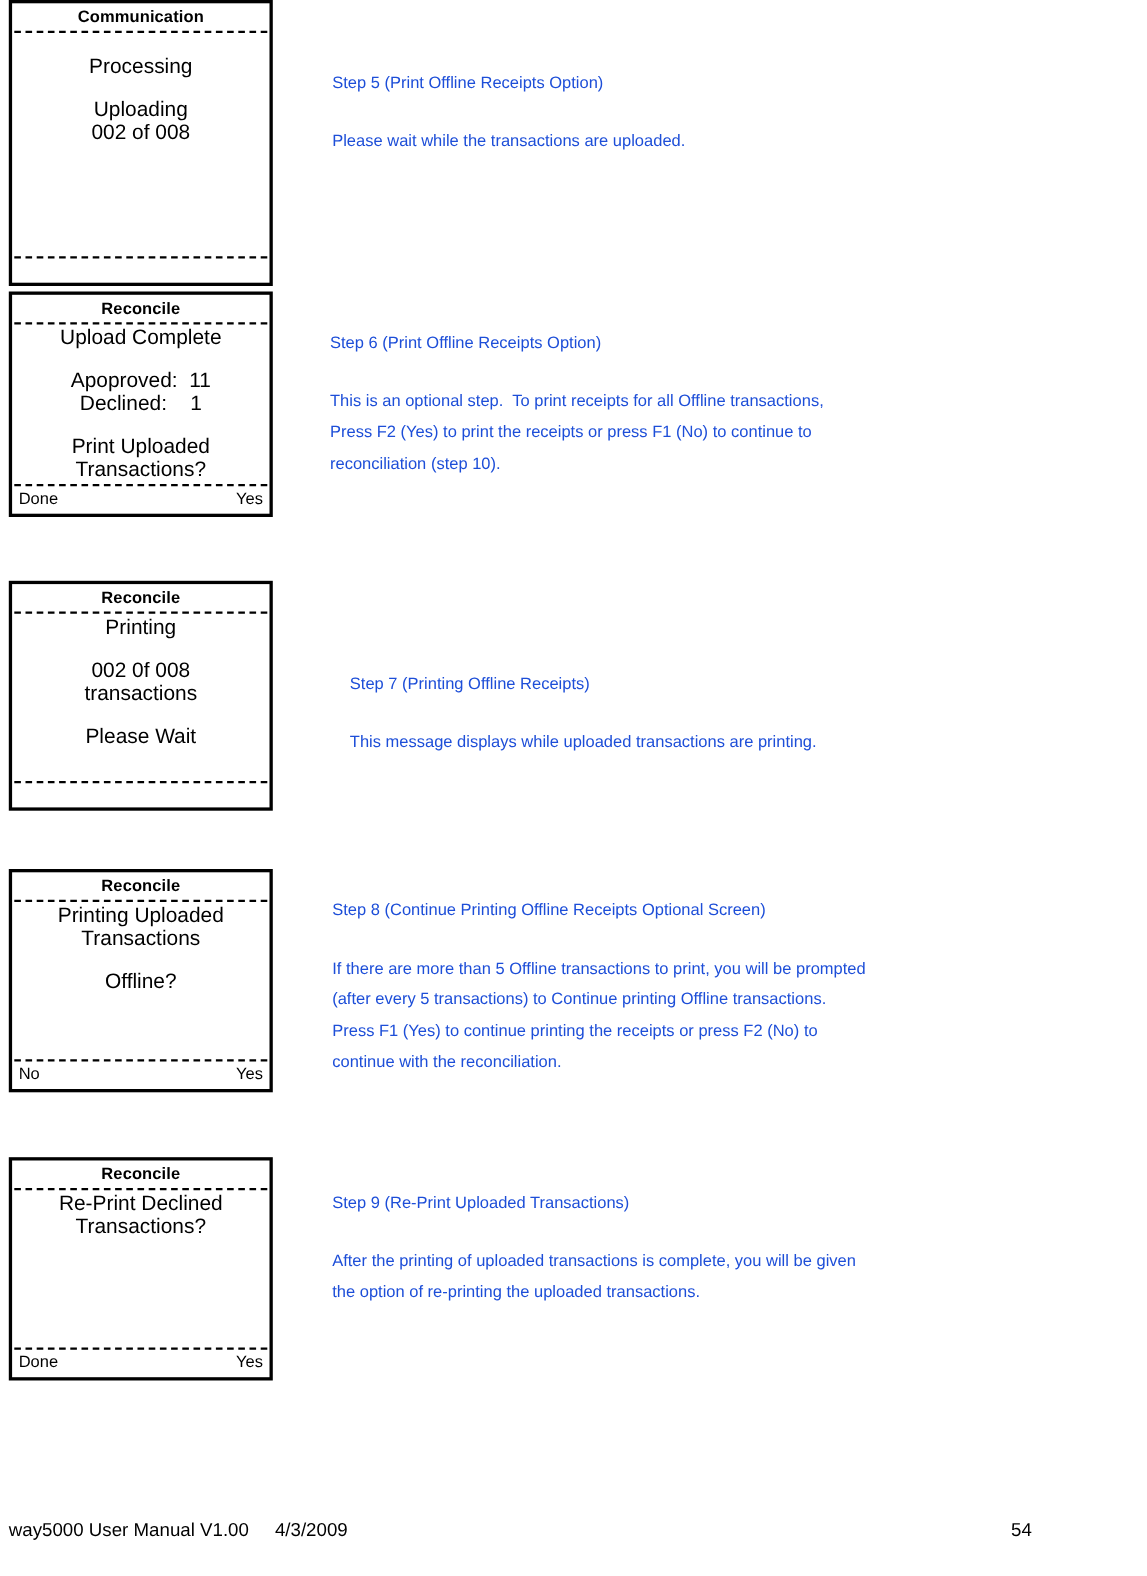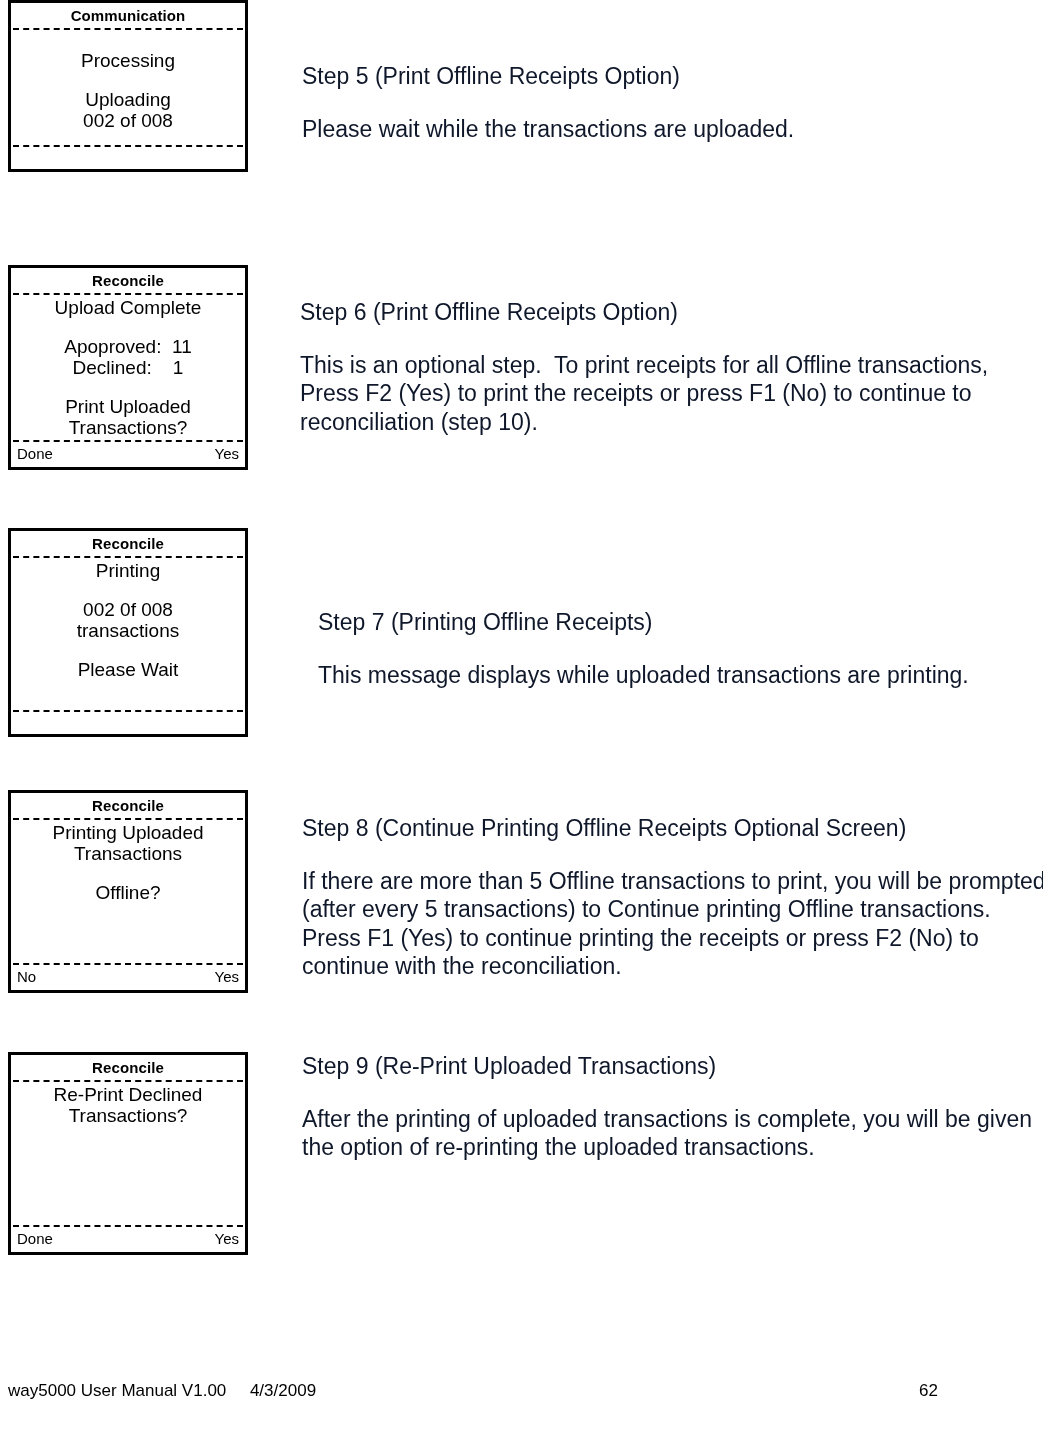--- a/index.html
+++ b/index.html
@@ -81,23 +81,23 @@
   }
 
   .screen-footer .soft-left,
   .screen-footer .soft-right {
     white-space: pre;
   }
 
   
   .step-block {
     position: absolute;
-    font-size: 23px;
+    font-size: 15px;
     line-height: 28.5px;
-    color: #0f172a;
+    color: #1d4ed8;
   }
 
   .step-block .heading {
     display: block;
     white-space: pre;
   }
 
   .step-block .spacer {
     display: block;
     height: 24px;
@@ -121,21 +121,21 @@
     align-items: baseline;
   }
   .page-footer .footer-left { white-space: pre; }
   .page-footer .footer-right { white-space: pre; padding-right: 95px; }
 </style>
 </head>
 <body>
 
 <div class="page">
 
-  <div class="screen" id="screen-0" style="top:0px; height:172px;">
+  <div class="screen" id="screen-0" style="top:0px; height:260px;">
     <div class="screen-title">Communication</div>
     <div class="dashed-sep"></div>
     <div class="screen-body">
       <span class="gap"></span>
       <span class="line">Processing</span>
       <span class="gap"></span>
       <span class="line">Uploading</span>
       <span class="line">002 of 008</span>
     </div>
     <div class="dashed-sep"></div>
@@ -234,25 +234,25 @@
 
   <div class="step-block" style="left:302px; top:814px; width:745px;">
     <span class="heading">Step 8 (Continue Printing Offline Receipts Optional Screen)</span>
     <span class="spacer"></span>
     <span class="para-line">If there are more than 5 Offline transactions to print, you will be prompted</span>
     <span class="para-line">(after every 5 transactions) to Continue printing Offline transactions.</span>
     <span class="para-line">Press F1 (Yes) to continue printing the receipts or press F2 (No) to</span>
     <span class="para-line">continue with the reconciliation.</span>
   </div>
 
-  <div class="step-block" style="left:302px; top:1052px; width:740px;">
+  <div class="step-block" style="left:302px; top:1080px; width:740px;">
     <span class="heading">Step 9 (Re-Print Uploaded Transactions)</span>
     <span class="spacer"></span>
     <span class="para-line">After the printing of uploaded transactions is complete, you will be given</span>
     <span class="para-line">the option of re-printing the uploaded transactions.</span>
   </div>
 
   <div class="page-footer">
     <span class="footer-left">way5000 User Manual V1.00     4/3/2009</span>
-    <span class="footer-right">62</span>
+    <span class="footer-right">54</span>
   </div>
 
 </div>
 
 </body></html>

